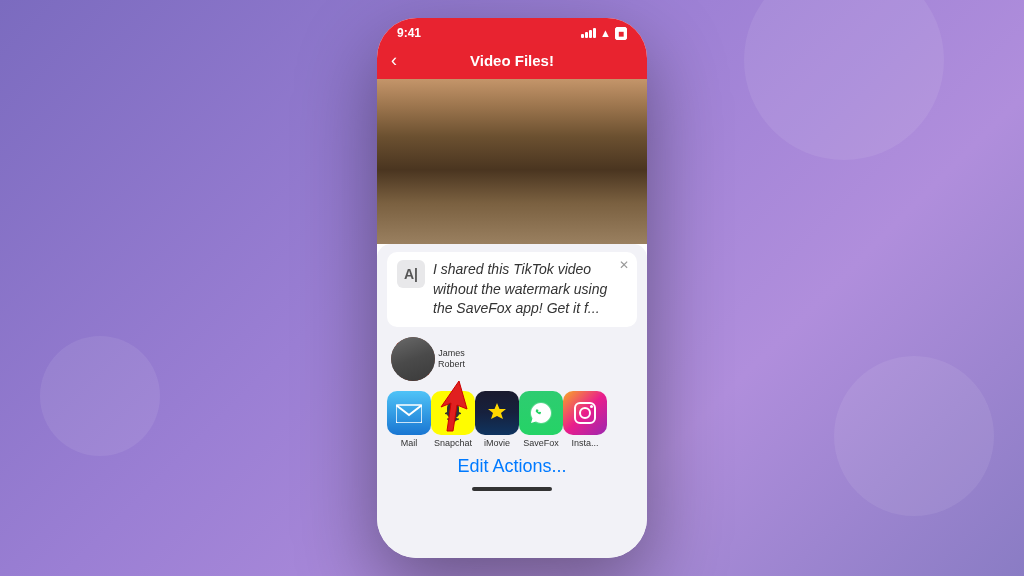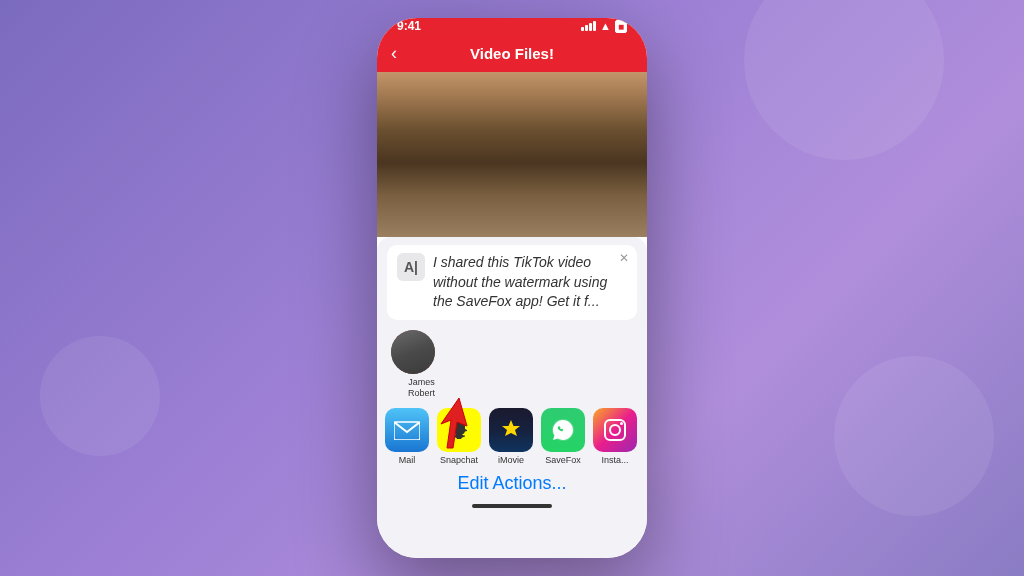--- a/index.html
+++ b/index.html
@@ -35,21 +35,21 @@
       box-shadow: 0 30px 80px rgba(0,0,0,0.4);
       overflow: hidden;
       position: relative;
       display: flex;
       flex-direction: column;
     }
 
     
     .status-bar {
       background: #e82330;
-      padding: 1px 20px 4px;
+      padding: 8px 20px 4px;
       display: flex;
       align-items: center;
       justify-content: space-between;
       color: white;
       font-size: 11px;
       font-weight: 600;
       flex-shrink: 0;
     }
 
     .status-time { font-weight: 700; font-size: 12px; }
@@ -154,22 +154,22 @@
 
     
     .contacts-row {
       display: flex;
       gap: 12px;
       padding: 4px 14px 6px;
     }
 
     .contact-item {
       display: flex;
-      flex-direction: column;
-      align-items: flex-end;
+      flex-direction: row;
+      align-items: center;
       gap: 3px;
     }
 
     .contact-avatar {
       width: 44px;
       height: 44px;
       border-radius: 50%;
       overflow: hidden;
       position: relative;
     }
@@ -207,24 +207,22 @@
     .contact-name {
       font-size: 9px;
       color: #333;
       text-align: center;
       line-height: 1.2;
     }
 
     
     .apps-row {
       display: flex;
-      gap: 8px;
       padding: 4px 10px 2px;
       overflow: hidden;
-      justify-content: flex-end;
     }
 
     .app-item {
       display: flex;
       flex-direction: column;
       align-items: center;
       gap: 3px;
       min-width: 44px;
     }
 

